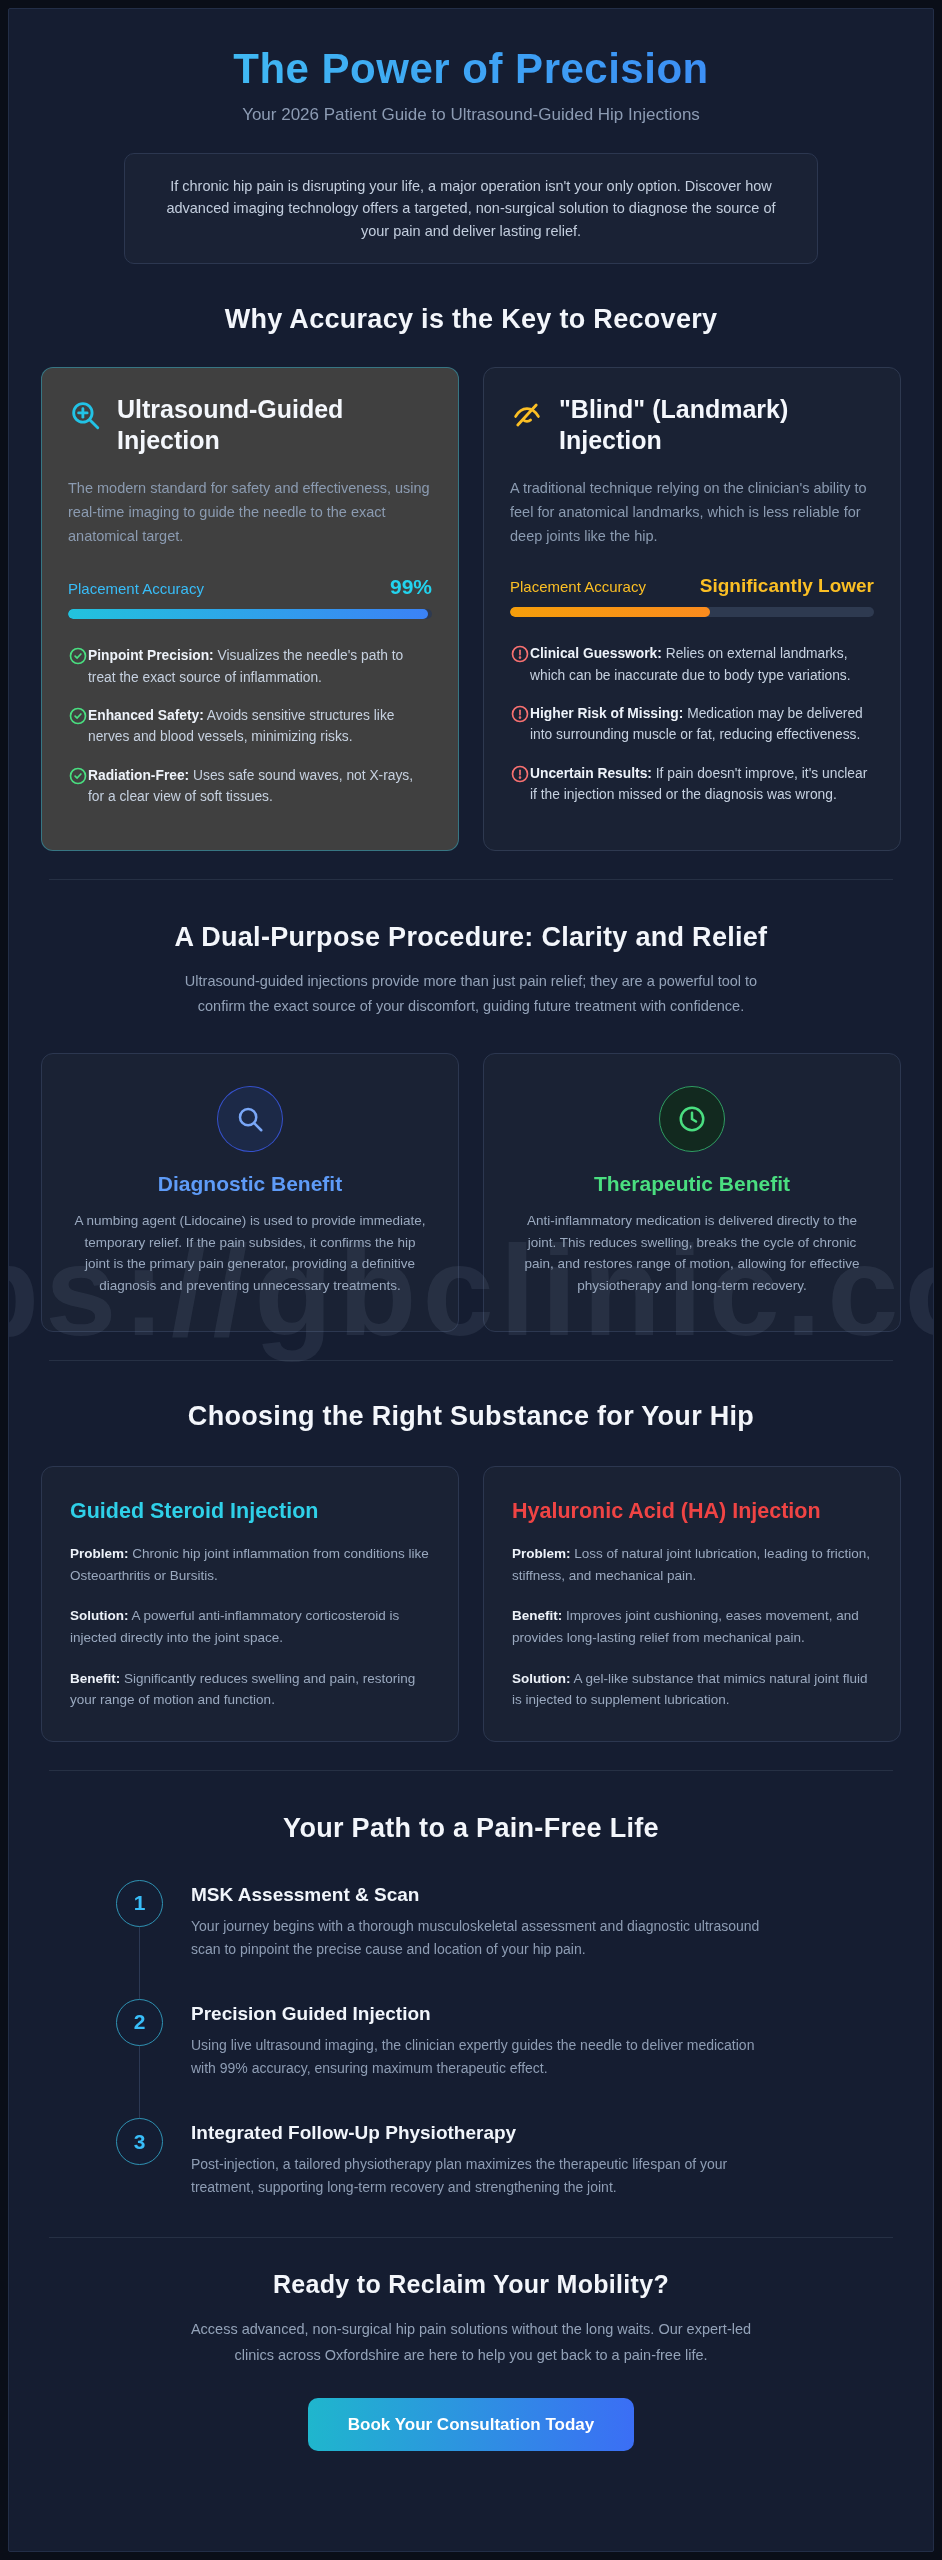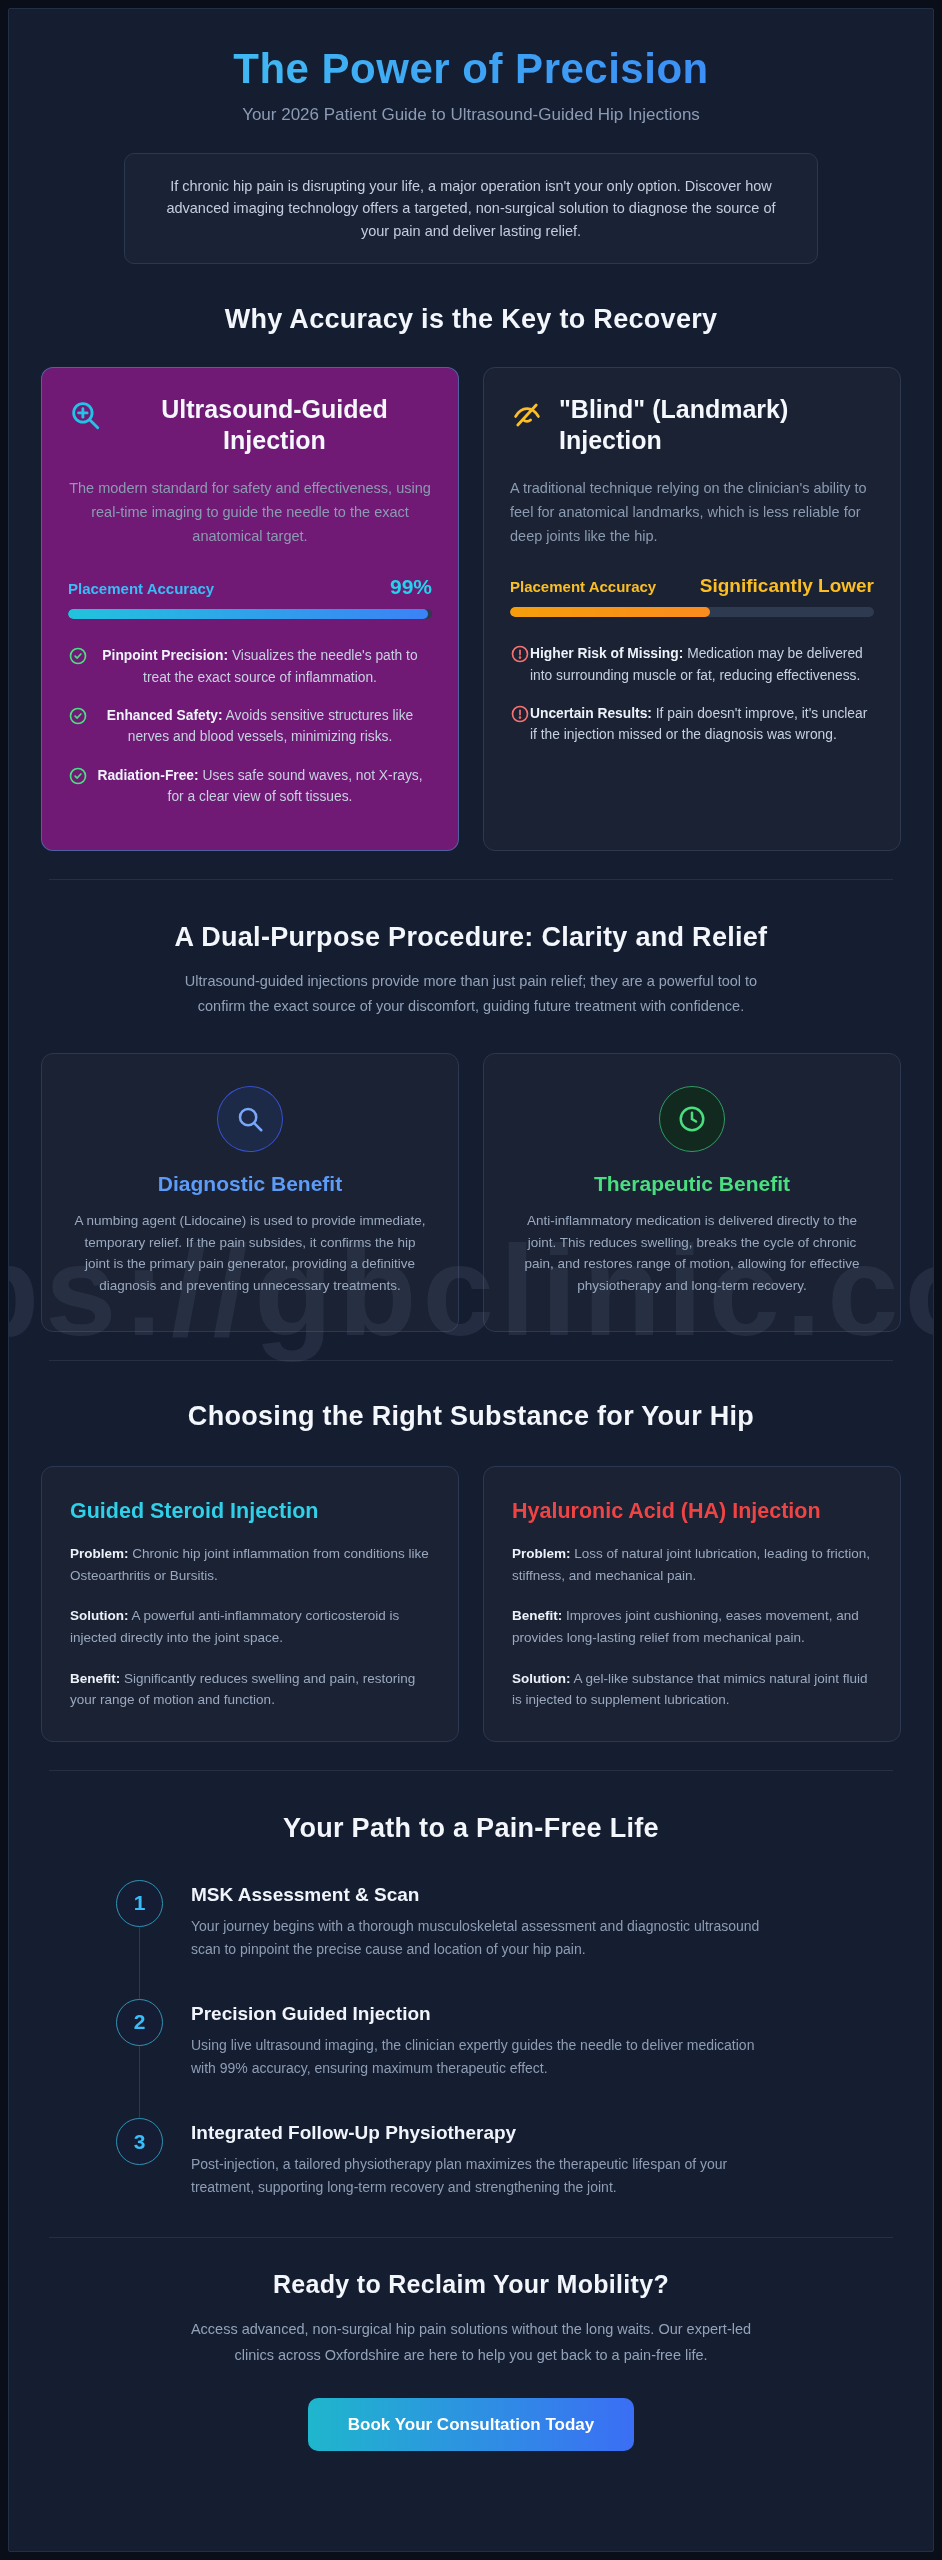--- a/index.html
+++ b/index.html
@@ -38,28 +38,28 @@
   }
   
   .h2 { text-align: center; font-size: 27px; font-weight: bold; color: #f3f6fb; letter-spacing: .3px; }
   .divider { border: none; border-top: 1px solid #263044; margin: 28px 8px; }
   .cards-row { display: flex; gap: 24px; align-items: stretch; }
   .cards-row > * { flex: 1; }
   
   .sec-accuracy .h2 { margin-top: 40px; }
   .sec-accuracy .cards-row { margin-top: 32px; }
   .cmp-card { border-radius: 12px; padding: 26px; min-height: 452px; }
-  .cmp-card.us { background: #701a75; border: 1px solid rgba(45,185,212,.45); text-align: center; }
+  .cmp-card.us { background: #404040; border: 1px solid rgba(45,185,212,.45); }
   .cmp-card.blind { background: #1a2234; border: 1px solid #2e3950; }
   .card-head { display: flex; gap: 15px; align-items: flex-start; }
   .card-head .ic { flex-shrink: 0; margin-top: 4px; }
   .card-head h3 { font-size: 25px; line-height: 1.22; font-weight: bold; color: #f4f7fc; }
   .cmp-desc { margin-top: 22px; font-size: 14.5px; line-height: 1.65; color: #8b9bb1; }
   .acc-row { margin-top: 26px; display: flex; justify-content: space-between; align-items: baseline; }
-  .acc-label { font-size: 15px; font-weight: bold; }
+  .acc-label { font-size: 15px; font-weight: normal; }
   .us .acc-label { color: #38bdf8; }
   .blind .acc-label { color: #fbbf24; }
   .acc-value.us-v { font-size: 21px; font-weight: bold; color: #22d3ee; }
   .acc-value.bl-v { font-size: 19px; font-weight: bold; color: #fbbf24; }
   .bar { margin-top: 10px; height: 10px; border-radius: 6px; background: #2e3a50; overflow: hidden; }
   .bar-fill { height: 100%; border-radius: 6px; }
   .bar-fill.cyan { background: linear-gradient(90deg, #22c3dd, #3b82f6); }
   .bar-fill.orange { background: linear-gradient(90deg, #f59e0b, #fb8c1e); }
   .blist { margin-top: 26px; list-style: none; }
   .blist li { display: flex; gap: 0; margin-bottom: 17px; }
@@ -216,20 +216,30 @@
         </div>
         <ul class="blist">
           <li>
             <span class="ic">
               <svg width="20" height="20" viewBox="0 0 24 24" fill="none" stroke="#f87171" stroke-width="2" stroke-linecap="round">
                   <circle cx="12" cy="12" r="9"></circle>
                   <line x1="12" y1="7.5" x2="12" y2="13"></line>
                   <circle cx="12" cy="16.3" r="0.6" fill="#f87171"></circle>
                 </svg>
             </span>
+            <p><span class="lead">Clinical Guesswork:</span><span> Relies on external landmarks, which can be inaccurate due to body type variations.</span></p>
+          </li>
+          <li>
+            <span class="ic">
+              <svg width="20" height="20" viewBox="0 0 24 24" fill="none" stroke="#f87171" stroke-width="2" stroke-linecap="round">
+                  <circle cx="12" cy="12" r="9"></circle>
+                  <line x1="12" y1="7.5" x2="12" y2="13"></line>
+                  <circle cx="12" cy="16.3" r="0.6" fill="#f87171"></circle>
+                </svg>
+            </span>
             <p><span class="lead">Higher Risk of Missing:</span><span> Medication may be delivered into surrounding muscle or fat, reducing effectiveness.</span></p>
           </li>
           <li>
             <span class="ic">
               <svg width="20" height="20" viewBox="0 0 24 24" fill="none" stroke="#f87171" stroke-width="2" stroke-linecap="round">
                   <circle cx="12" cy="12" r="9"></circle>
                   <line x1="12" y1="7.5" x2="12" y2="13"></line>
                   <circle cx="12" cy="16.3" r="0.6" fill="#f87171"></circle>
                 </svg>
             </span>

